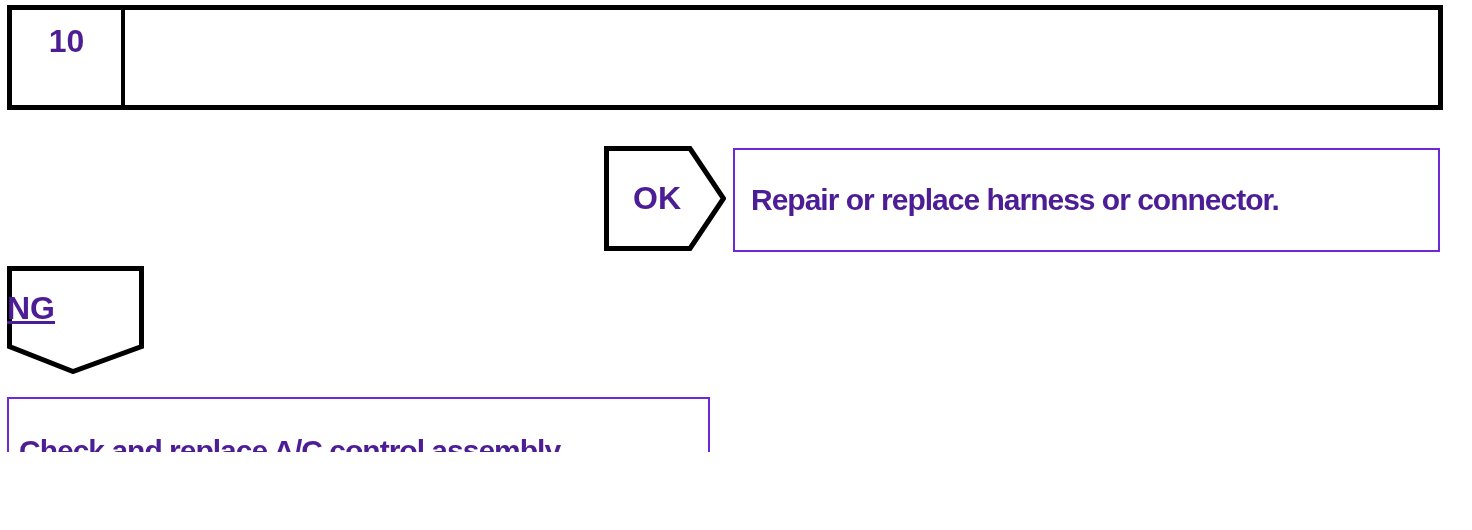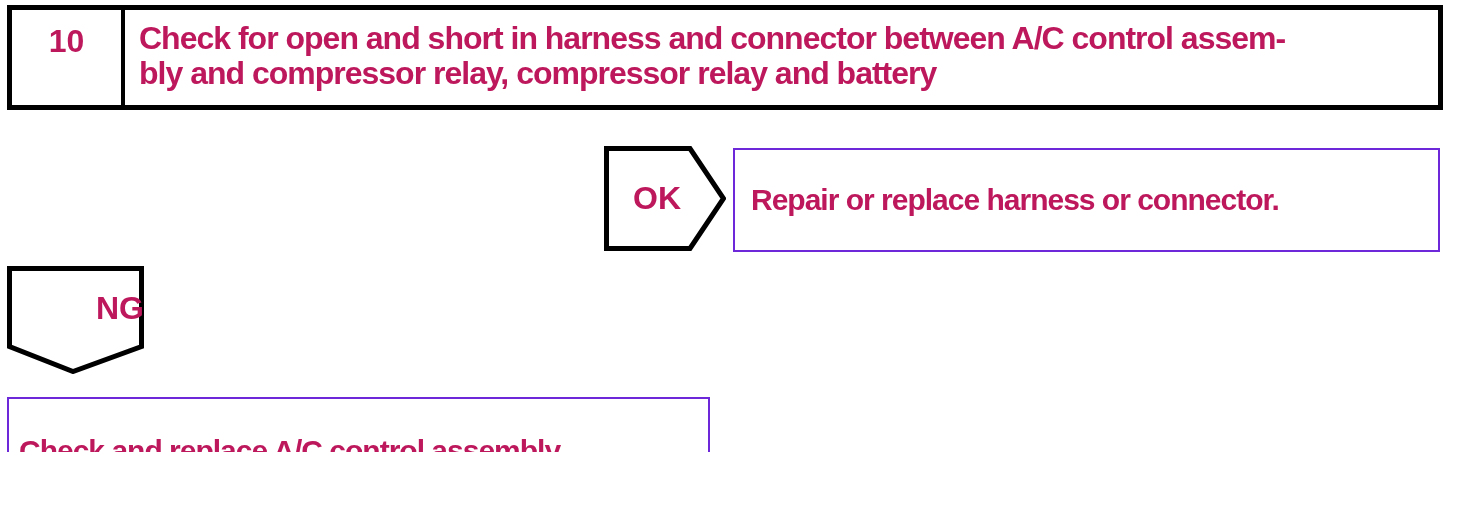--- a/index.html
+++ b/index.html
@@ -5,21 +5,21 @@
   html, body {
     margin: 0;
     padding: 0;
     background: #ffffff;
   }
   .sheet {
     position: relative;
     width: 1472px;
     height: 452px;
     background: #ffffff;
-    color: #be185d;
+    color: #4c1d95;
     font-family: "Liberation Sans", sans-serif;
     font-weight: bold;
     overflow: hidden;
   }
 
   
   .step-header {
     position: absolute;
     left: 7px;
     top: 5px;
@@ -79,21 +79,22 @@
   #ng-connector {
     left: 7px;
     top: 266px;
     width: 137px;
     height: 108px;
   }
   #ng-connector .label {
     left: 0;
     top: 24px;
     width: 137px;
-    text-align: right;
+    text-align: left;
+    text-decoration: underline;
   }
 
   
   .action-box {
     position: absolute;
     border: 2px solid #6d28d9;
     box-sizing: border-box;
     background: #fff;
     display: flex;
     align-items: center;
@@ -116,24 +117,20 @@
     padding-left: 10px;
   }
 </style>
 </head>
 <body>
 
 <div class="sheet">
 
   <div class="step-header">
     <div class="step-number-cell">10</div>
-    <div class="step-text">
-      <div>Check for open and short in harness and connector between A/C control assem-</div>
-      <div>bly and compressor relay, compressor relay and battery</div>
-    </div>
   </div>
 
   <div class="connector" id="ok-connector">
     <svg width="122" height="105" viewBox="0 0 122 105">
       <polygon points="2.5,2.5 86,2.5 119.5,52.5 86,102.5 2.5,102.5" fill="#ffffff" stroke="#000000" stroke-width="5" stroke-linejoin="miter"></polygon>
     </svg>
     <span class="label">OK</span>
   </div>
 
   <div class="action-box" id="ok-action">

